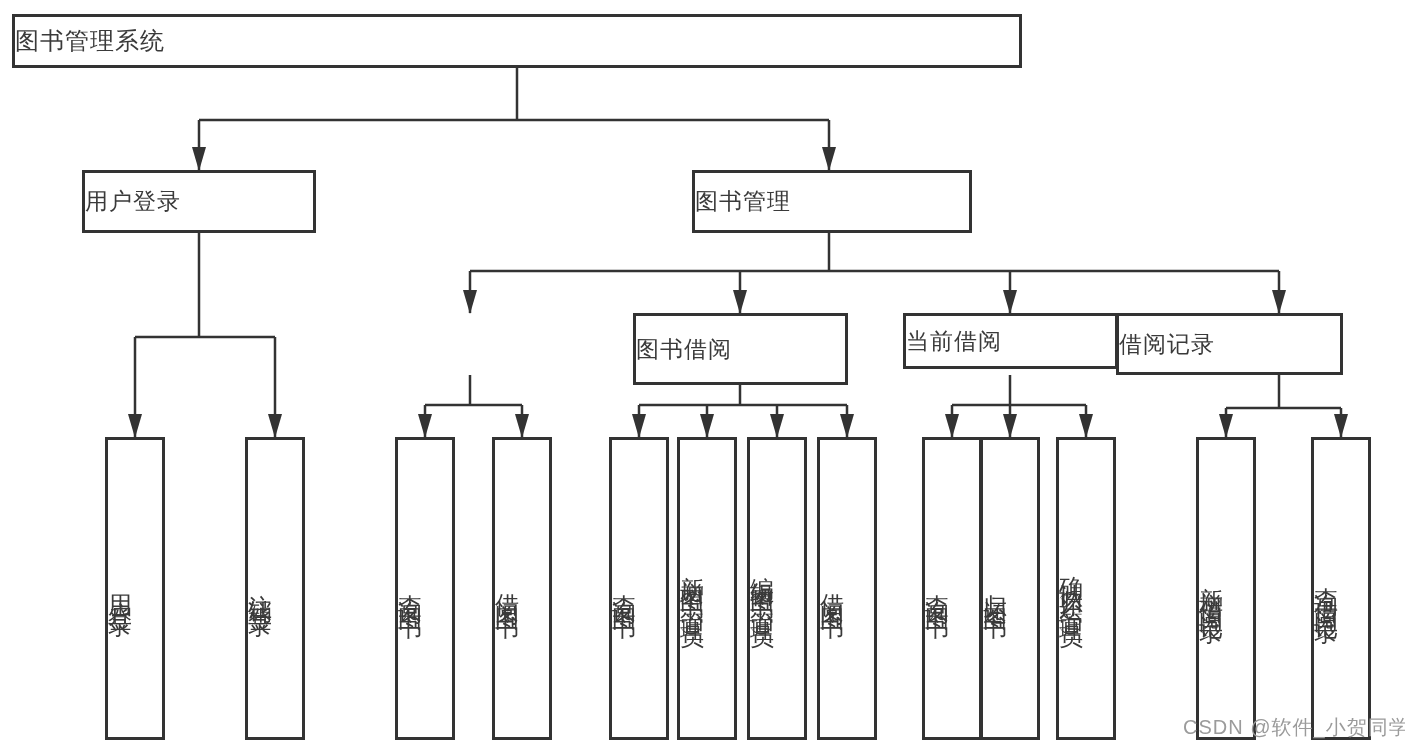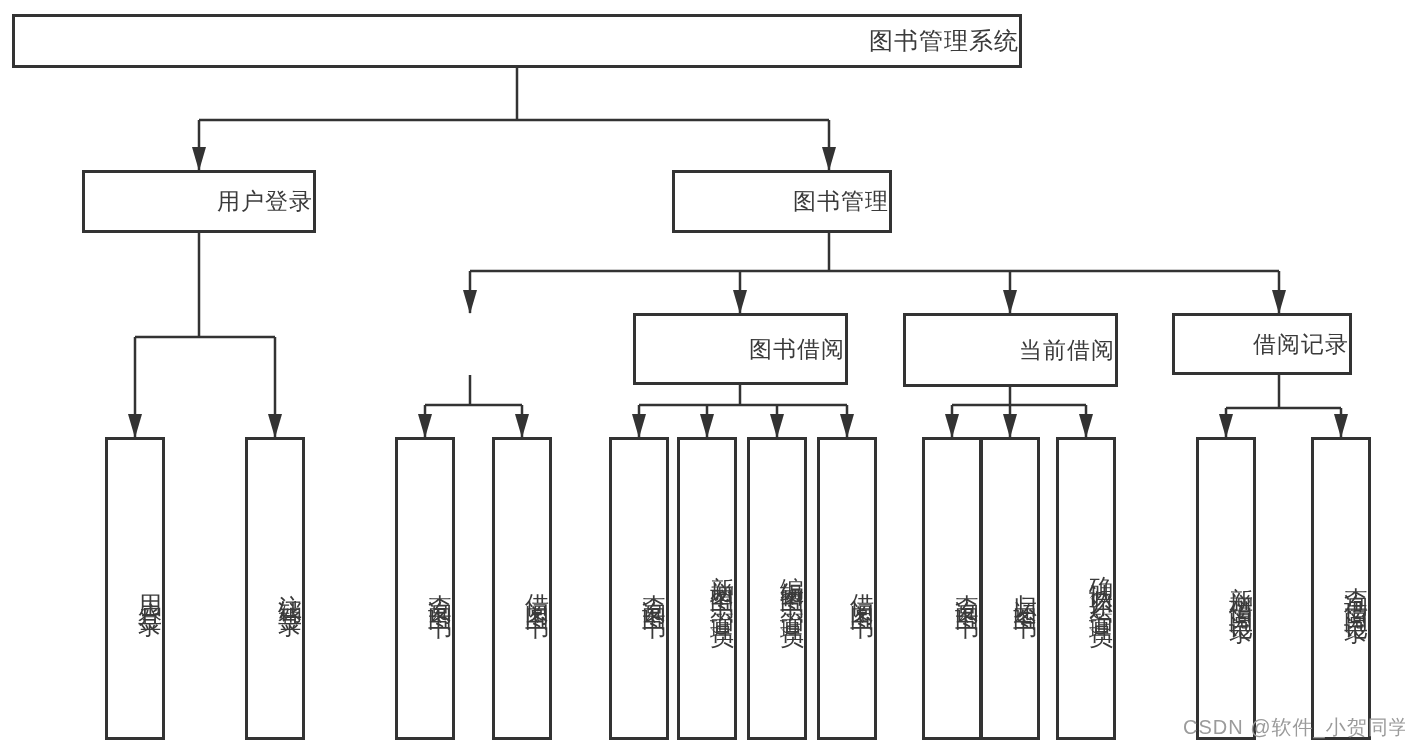--- a/index.html
+++ b/index.html
@@ -23,21 +23,21 @@
     height: 747px;
     z-index: 1;
   }
   .box {
     position: absolute;
     box-sizing: border-box;
     border: 3px solid #333333;
     background: #ffffff;
     display: flex;
     align-items: center;
-    justify-content: flex-end;
+    justify-content: flex-start;
     z-index: 2;
     color: #3a3a3a;
   }
   .box.h span {
     font-size: 23px;
     letter-spacing: 1px;
     white-space: nowrap;
   }
   .box.root span {
     font-size: 24px;
@@ -115,31 +115,31 @@
     </g>
   </svg>
 
   <div class="box h root" style="left:12px;top:14px;width:1010px;height:54px">
     <span>图书管理系统</span>
   </div>
 
   <div class="box h" style="left:82px;top:170px;width:234px;height:63px">
     <span>用户登录</span>
   </div>
-  <div class="box h" style="left:672px;top:170px;width:220px;height:63px">
+  <div class="box h" style="left:692px;top:170px;width:280px;height:63px">
     <span>图书管理</span>
   </div>
 
   <div class="box h" style="left:633px;top:313px;width:215px;height:72px">
     <span>图书借阅</span>
   </div>
-  <div class="box h" style="left:903px;top:313px;width:215px;height:74px">
+  <div class="box h" style="left:903px;top:313px;width:215px;height:56px">
     <span>当前借阅</span>
   </div>
-  <div class="box h" style="left:1172px;top:313px;width:180px;height:62px">
+  <div class="box h" style="left:1116px;top:313px;width:227px;height:62px">
     <span>借阅记录</span>
   </div>
 
   <div class="box leaf" style="left:105px;top:437px;width:60px;height:303px">
     <span>用户登录</span>
   </div>
   <div class="box leaf" style="left:245px;top:437px;width:60px;height:303px">
     <span>注销登录</span>
   </div>
   <div class="box leaf" style="left:395px;top:437px;width:60px;height:303px">

